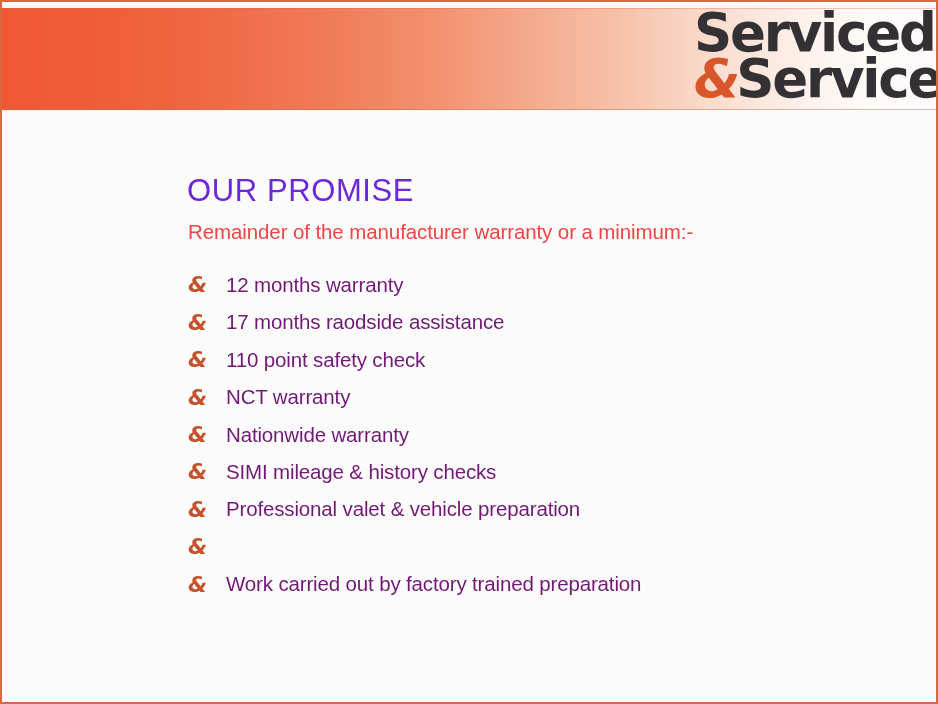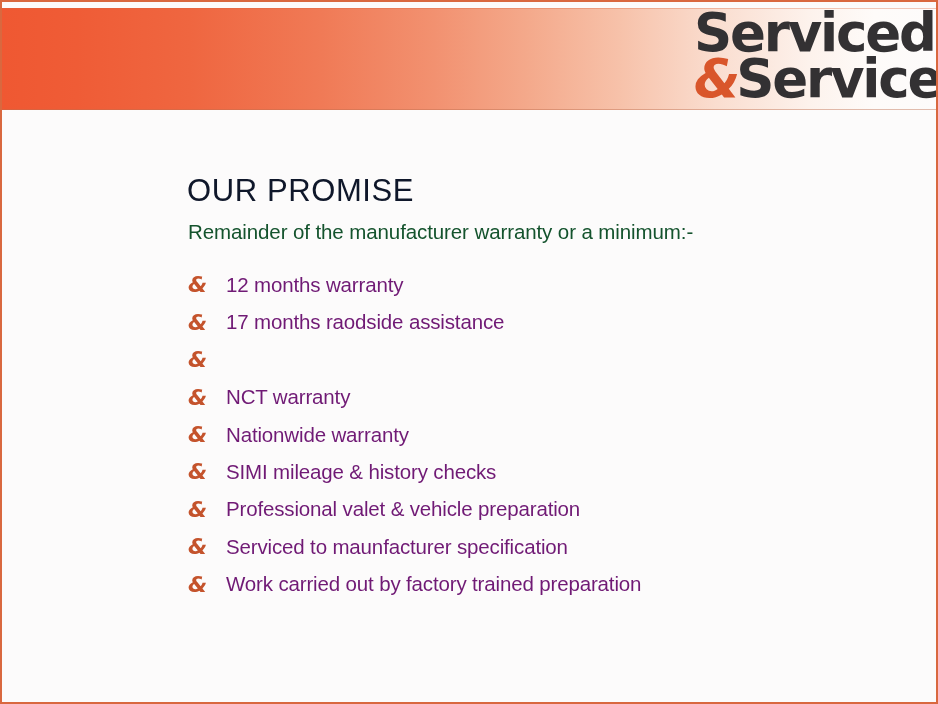--- a/index.html
+++ b/index.html
@@ -107,28 +107,28 @@
   
   .content {
     position: absolute;
     left: 185px;
     top: 172px;
     width: 720px;
   }
   .page-title {
     font-size: 31px;
     font-weight: normal;
-    color: #0f172a;
+    color: #6d28d9;
     letter-spacing: 0.6px;
     margin: 0 0 12px 0;
     line-height: 1.1;
   }
   .subtitle {
     font-size: 20.5px;
-    color: #14532d;
+    color: #ef4444;
     margin: 0 0 22px 1px;
     letter-spacing: -0.1px;
     line-height: 1.2;
   }
 
   .promise-list {
     list-style: none;
     margin: 0;
     padding: 0;
   }
@@ -182,40 +182,40 @@
       <li class="promise-item">
         <span class="bullet-amp">&amp;</span>
         <span class="promise-text">12 months warranty</span>
       </li>
       <li class="promise-item">
         <span class="bullet-amp">&amp;</span>
         <span class="promise-text">17 months raodside assistance</span>
       </li>
       <li class="promise-item">
         <span class="bullet-amp">&amp;</span>
+        <span class="promise-text">110 point safety check</span>
       </li>
       <li class="promise-item">
         <span class="bullet-amp">&amp;</span>
         <span class="promise-text">NCT warranty</span>
       </li>
       <li class="promise-item">
         <span class="bullet-amp">&amp;</span>
         <span class="promise-text">Nationwide warranty</span>
       </li>
       <li class="promise-item">
         <span class="bullet-amp">&amp;</span>
         <span class="promise-text">SIMI mileage &amp; history checks</span>
       </li>
       <li class="promise-item">
         <span class="bullet-amp">&amp;</span>
         <span class="promise-text">Professional valet &amp; vehicle preparation</span>
       </li>
       <li class="promise-item">
         <span class="bullet-amp">&amp;</span>
-        <span class="promise-text">Serviced to maunfacturer specification</span>
       </li>
       <li class="promise-item">
         <span class="bullet-amp">&amp;</span>
         <span class="promise-text">Work carried out by factory trained preparation</span>
       </li>
     </ul>
 
   </div>
 </div>
 

